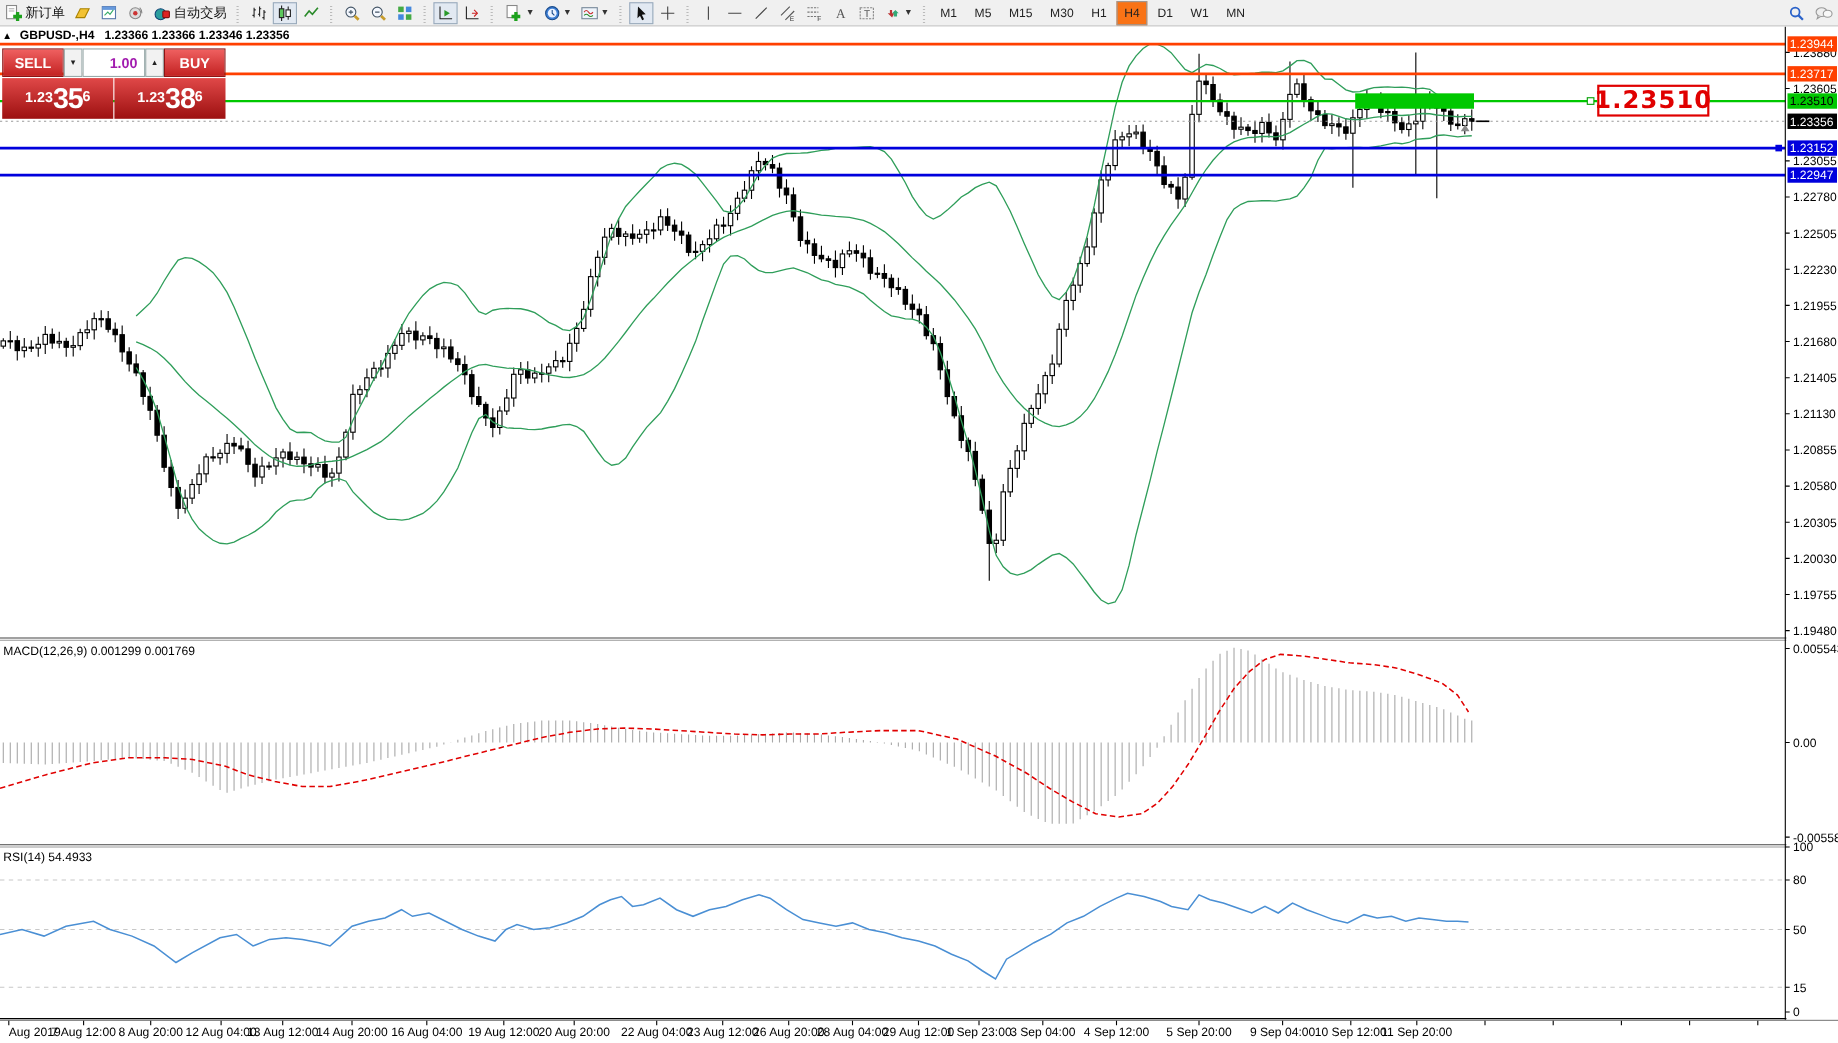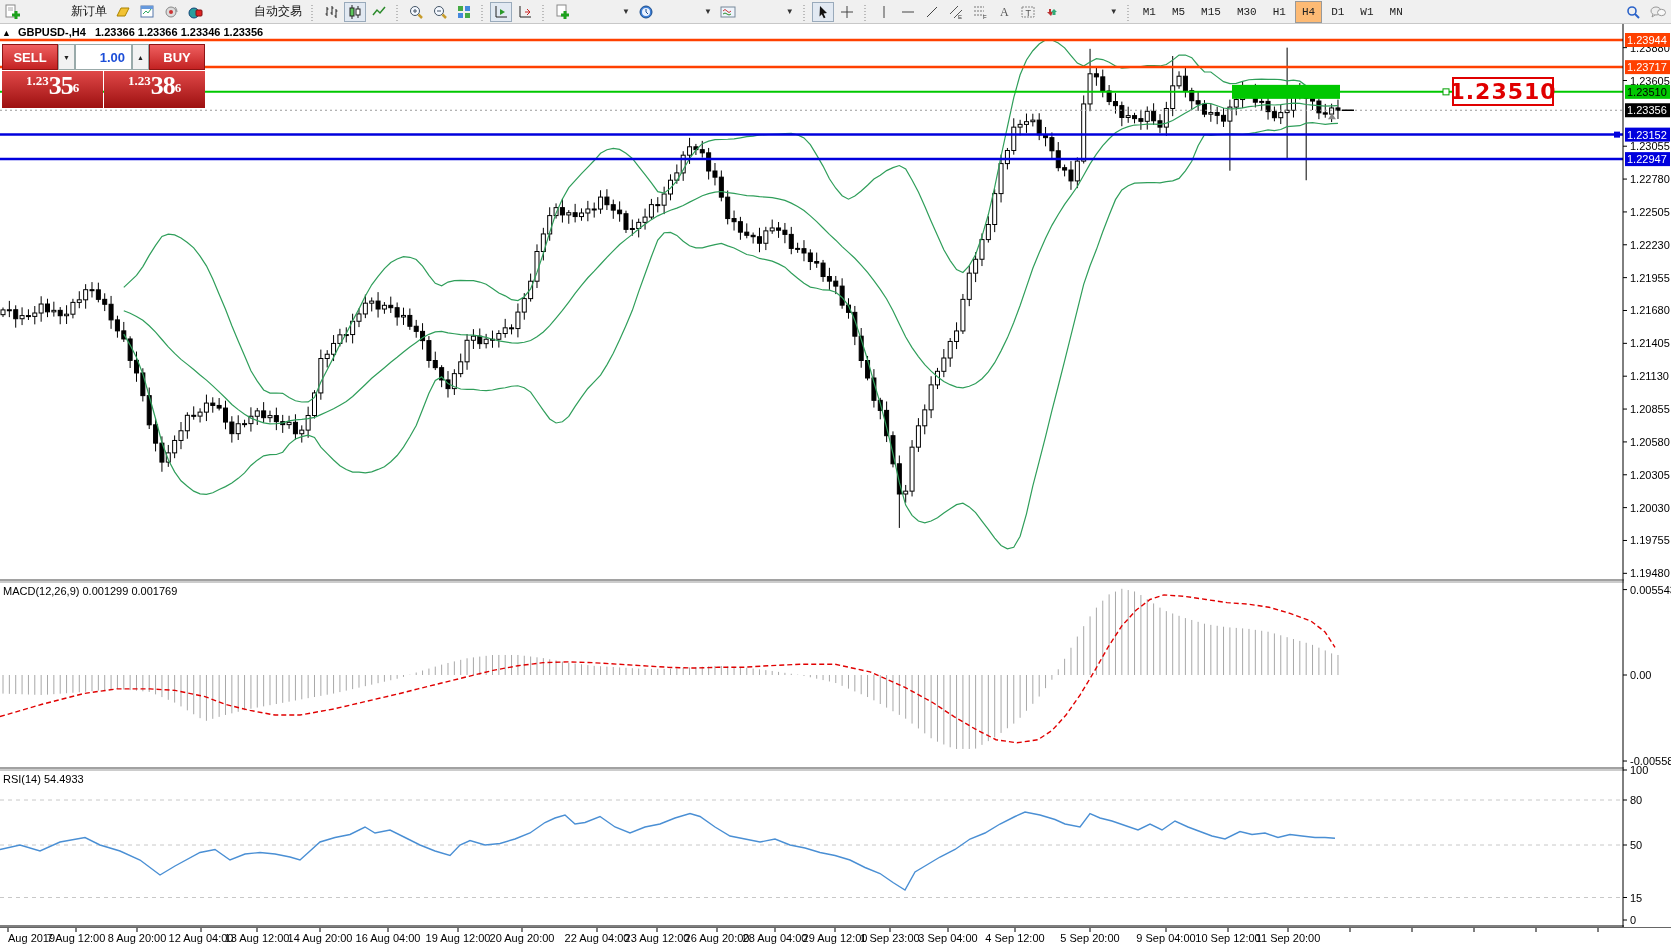--- a/index.html
+++ b/index.html
@@ -1,44 +1,44 @@
 <!DOCTYPE html>
 <html><head>
 <meta charset="utf-8">
 <style>
   html,body{margin:0;padding:0;background:#fff;font-family:"Liberation Sans",sans-serif;}
   #stage{position:relative;width:1671px;height:948px;overflow:hidden;background:#fff;}
   
   .toolbar{position:absolute;left:0;top:0;width:1671px;height:23px;background:#f0f0f0;
     border-bottom:1px solid #c8c8c8;display:flex;align-items:center;z-index:30;font-size:12px;color:#111;}
   .tbtn{height:20px;min-width:20px;display:flex;align-items:center;justify-content:center;
-    padding:0 2px;margin:0 1px;border:1px solid transparent;box-sizing:border-box;cursor:default;gap:48px;}
+    padding:0 2px;margin:0 1px;border:1px solid transparent;box-sizing:border-box;cursor:default;}
   .tbtn.pressed{background:#e2e9f2;border:1px solid #9ab;}
   .tbtn svg{display:block;}
   .tbtn .lbl{margin-left:3px;white-space:nowrap;}
   .caret{font-size:8px;color:#333;margin-left:2px;}
   .tb-handle{width:7px;height:18px;margin:0 3px;background:
     repeating-linear-gradient(0deg,#bbb 0 1px,transparent 1px 3px);background-size:2px 100%;background-repeat:no-repeat;background-position:2px 0;}
   .tf-btn{height:20px;padding:0 6px;margin:0 1px;display:flex;align-items:center;font-size:11px;color:#222;border:1px solid transparent;}
-  .tf-btn.active{background:#fdba74;border:1px solid #999;}
+  .tf-btn.active{background:#f97316;border:1px solid #999;}
   .toolbar .spacer{flex:1;}
   
   .chart-header{position:absolute;left:2px;top:26px;z-index:20;font-size:11px;font-weight:bold;color:#000;white-space:nowrap;}
   .chart-header .tri{font-size:9px;margin-right:4px;}
   .oneclick{position:absolute;left:2px;top:44px;width:203px;z-index:25;font-family:"Liberation Sans",sans-serif;}
   .oc-row1{display:flex;height:26px;}
   .oc-btn{flex:0 0 56px;background:linear-gradient(#ef6060,#c32222);border:1px solid #8e1414;color:#fff;
     font-size:13px;font-weight:bold;display:flex;align-items:center;justify-content:center;box-sizing:border-box;}
   .oc-spin{flex:0 0 17px;background:#f2f2f2;border:1px solid #9aa;display:flex;align-items:center;justify-content:center;
     font-size:7px;color:#222;box-sizing:border-box;}
   .oc-vol{flex:1;background:#fff;border:1px solid #9aa;display:flex;align-items:center;justify-content:flex-end;
-    padding-right:6px;font-size:13px;font-weight:bold;color:#1d4ed8;box-sizing:border-box;}
+    padding-right:6px;font-size:13px;font-weight:bold;color:#a21caf;box-sizing:border-box;}
   .oc-row2{display:flex;height:37px;margin-top:1px;}
-  .oc-price{flex:1;background:linear-gradient(#e04848,#9d1010);color:#fff;display:flex;align-items:flex-start;
-    justify-content:center;padding-bottom:2px;box-sizing:border-box;font-family:Liberation Serif, serif;}
+  .oc-price{flex:1;background:linear-gradient(#e04848,#9d1010);color:#fff;display:flex;align-items:center;
+    justify-content:center;padding-bottom:2px;box-sizing:border-box;}
   .oc-price:first-child{margin-right:1px;}
   .oc-small{font-size:13px;font-weight:bold;line-height:20px;}
   .oc-big{font-size:26px;font-weight:bold;line-height:30px;letter-spacing:-1px;}
   .oc-sup{font-size:13px;font-weight:bold;line-height:30px;align-self:flex-start;margin-top:2px;}
   .price-flag{position:absolute;left:1452px;top:77px;width:98px;height:25px;background:#fff;border:2px solid #e00000;
     color:#e00000;font-size:22px;font-weight:bold;display:flex;align-items:center;justify-content:center;
     z-index:22;letter-spacing:1px;font-family:"DejaVu Sans",sans-serif;}
   .cn-note{position:absolute;left:1373px;top:181px;z-index:22;font-size:30px;font-weight:bold;color:#00cc00;
     letter-spacing:3px;text-shadow:2px 2px 0 #1c1c1c;white-space:nowrap;}
   svg#chart-svg{position:absolute;left:0;top:0;z-index:5;}
@@ -265,21 +265,21 @@
   <span class="tbtn">
         <span>
           <svg width="16" height="16">
             <path d="M4 4l4 4-2 0 0 3-2 0 0-3-2 0z" fill="#b33" transform="rotate(180 5.5 8)"></path>
             <path d="M10 5l3 3h-1.5v3h-3V8H7z" fill="#3a7"></path>
           </svg>
         </span>
         <span class="caret">▼</span>
       </span>
   <span class="tb-handle"></span>
-  <span id="tf-container" style="display:flex;font-family:Liberation Mono, monospace;">
+  <span id="tf-container" style="display:flex;">
         <span class="tf-btn">M1</span>
         <span class="tf-btn">M5</span>
         <span class="tf-btn">M15</span>
         <span class="tf-btn">M30</span>
         <span class="tf-btn">H1</span>
         <span class="tf-btn active">H4</span>
         <span class="tf-btn">D1</span>
         <span class="tf-btn">W1</span>
         <span class="tf-btn">MN</span>
       </span>

